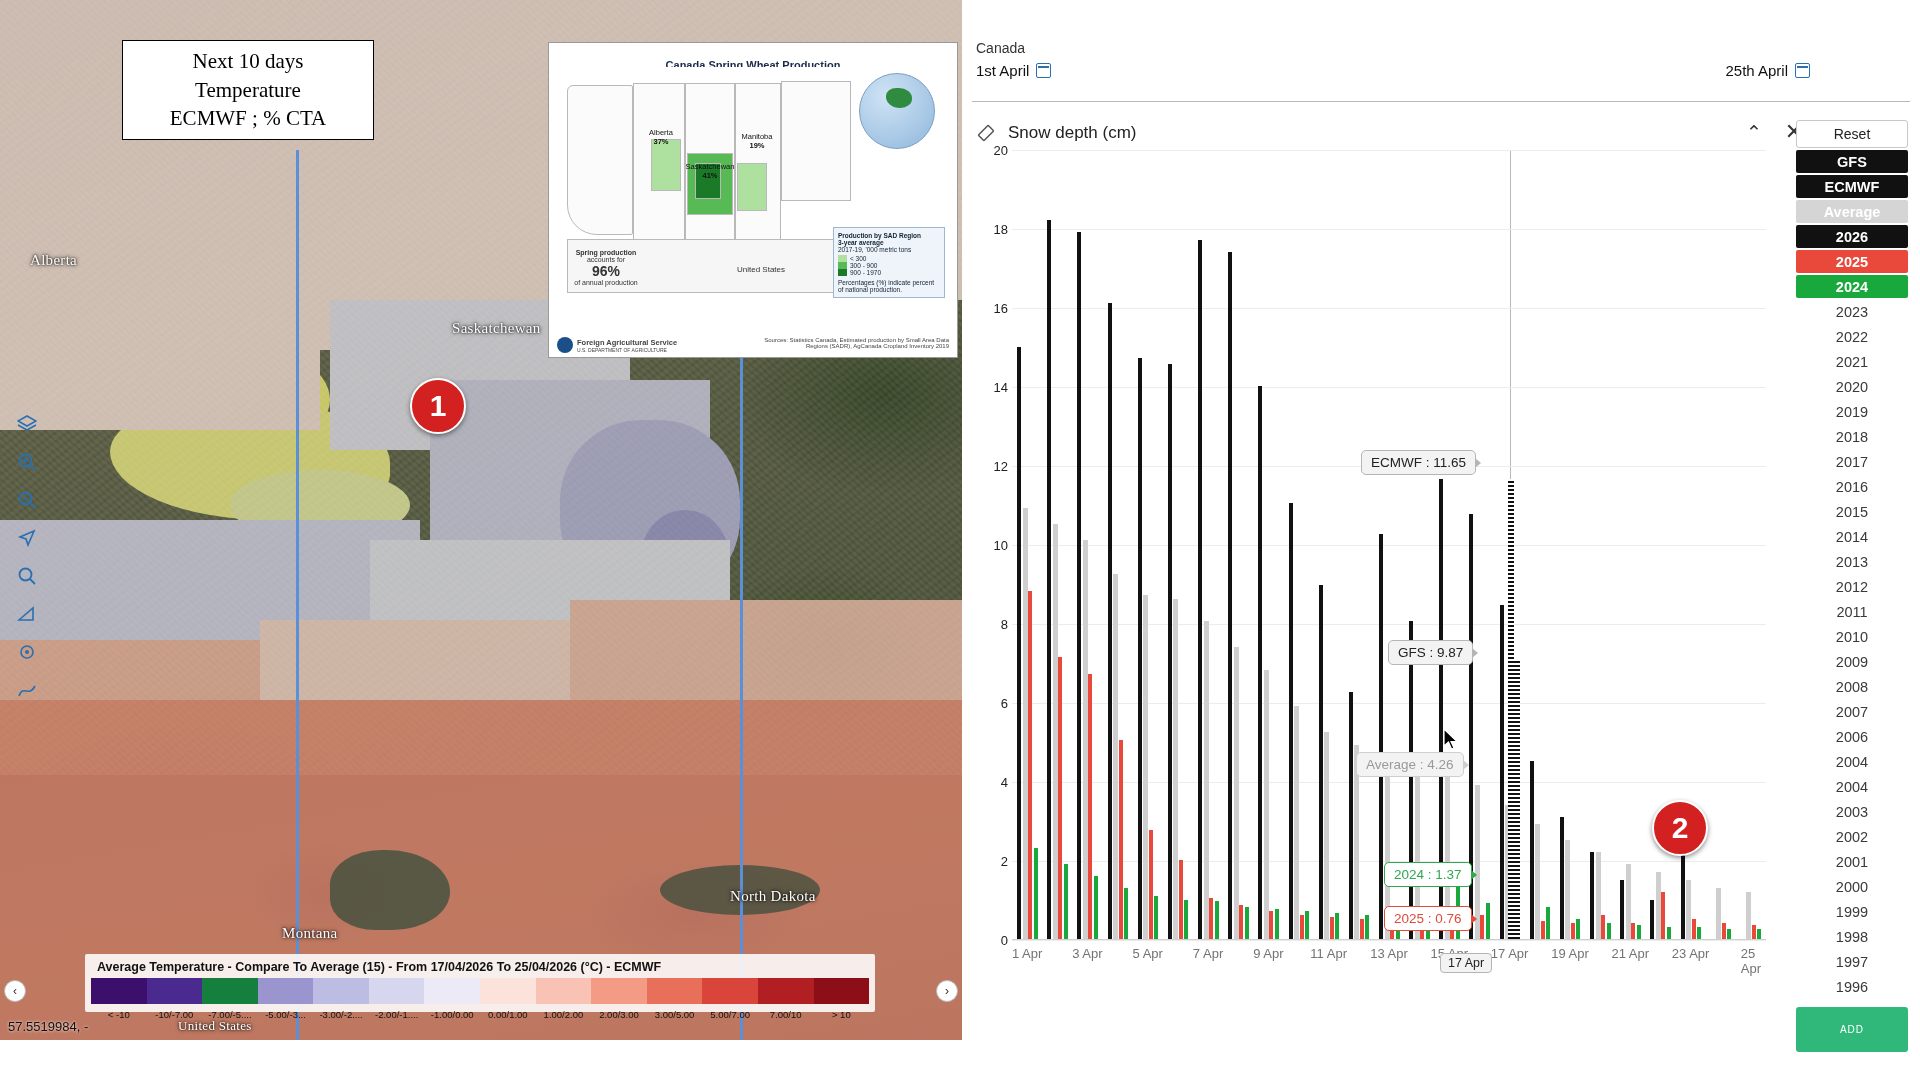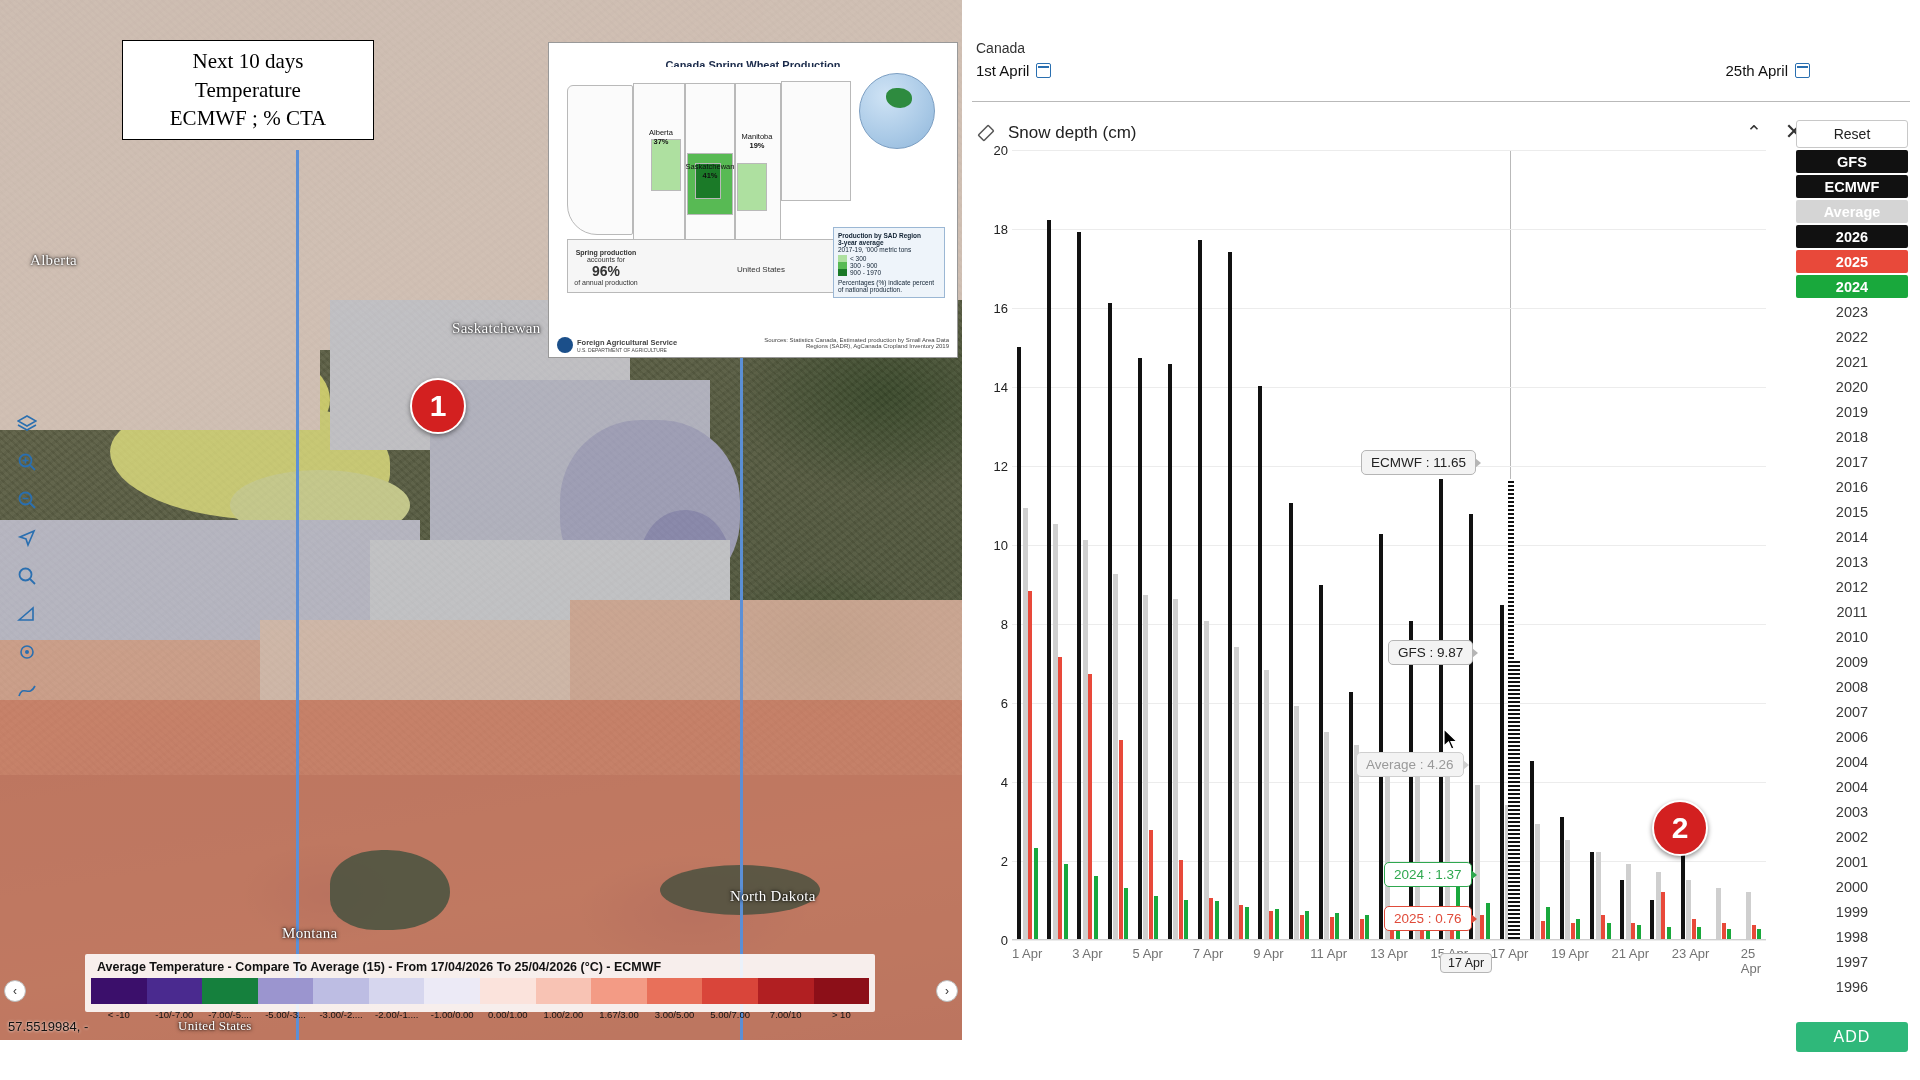--- a/index.html
+++ b/index.html
@@ -211,23 +211,23 @@
   .yr {
     width: 112px; height: 23px; margin-top: 2px; border-radius: 2px;
     display: flex; align-items: center; justify-content: center;
     font-size: 14.5px; cursor: pointer; color: #3a3a3a;
   }
   .yr.dark { background: #111; color: #fff; font-weight: bold; }
   .yr.grey { background: #d5d5d5; color: #ffffff; font-weight: bold; }
   .yr.red  { background: #e8493a; color: #fff; font-weight: bold; }
   .yr.green{ background: #19a83c; color: #fff; font-weight: bold; }
   #add-btn {
-    position: absolute; right: 12px; bottom: 28px; width: 112px; height: 30px;
+    position: absolute; right: 12px; bottom: 28px; width: 112px; height: 45px;
     background: #2fb87a; color: #fff; border: none; border-radius: 3px;
-    font-size: 16px; letter-spacing: 1px; cursor: pointer;
+    font-size: 10px; letter-spacing: 1px; cursor: pointer;
   }
 </style>
 </head>
 <body>
 
 <div id="app">
 
   <div id="map-panel">
     <div class="sat-base"></div>
     <div class="sat-noise"></div>
@@ -417,21 +417,21 @@
           <div class="sw" style="background: rgb(236, 234, 246);">
             <span class="lbl">-1.00/0.00</span>
           </div>
           <div class="sw" style="background: rgb(251, 227, 220);">
             <span class="lbl">0.00/1.00</span>
           </div>
           <div class="sw" style="background: rgb(248, 195, 180);">
             <span class="lbl">1.00/2.00</span>
           </div>
           <div class="sw" style="background: rgb(243, 155, 133);">
-            <span class="lbl">1.67/3.00</span>
+            <span class="lbl">2.00/3.00</span>
           </div>
           <div class="sw" style="background: rgb(232, 112, 90);">
             <span class="lbl">3.00/5.00</span>
           </div>
           <div class="sw" style="background: rgb(217, 69, 58);">
             <span class="lbl">5.00/7.00</span>
           </div>
           <div class="sw" style="background: rgb(177, 31, 34);">
             <span class="lbl">7.00/10</span>
           </div>

